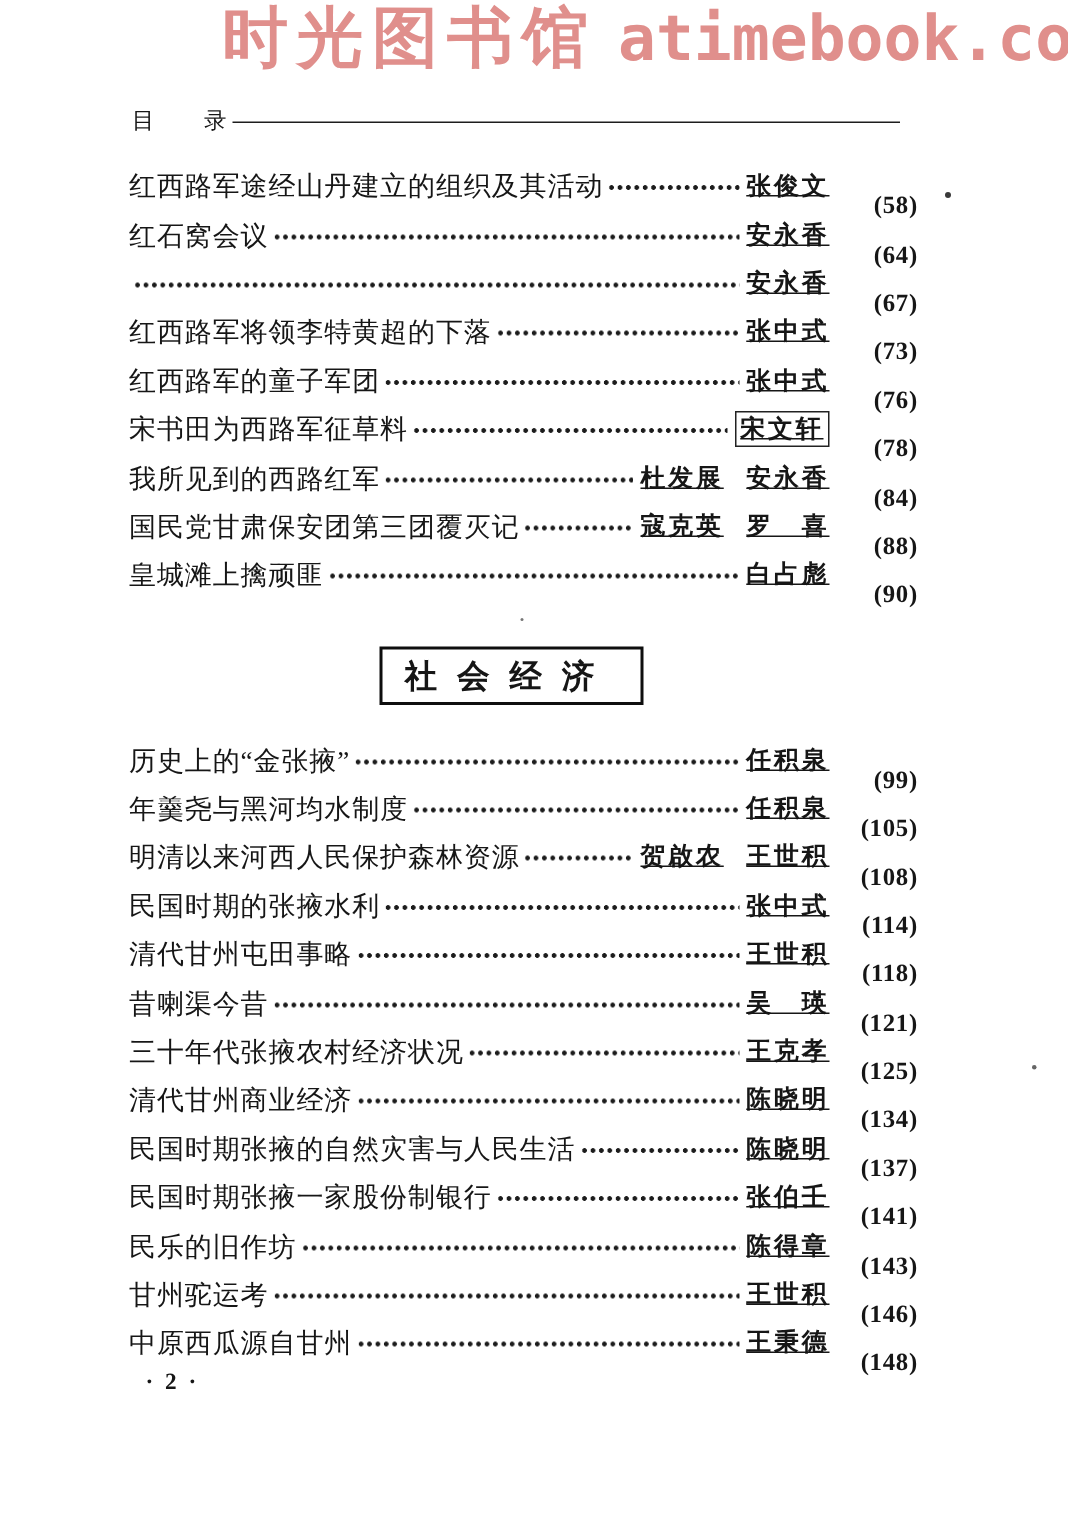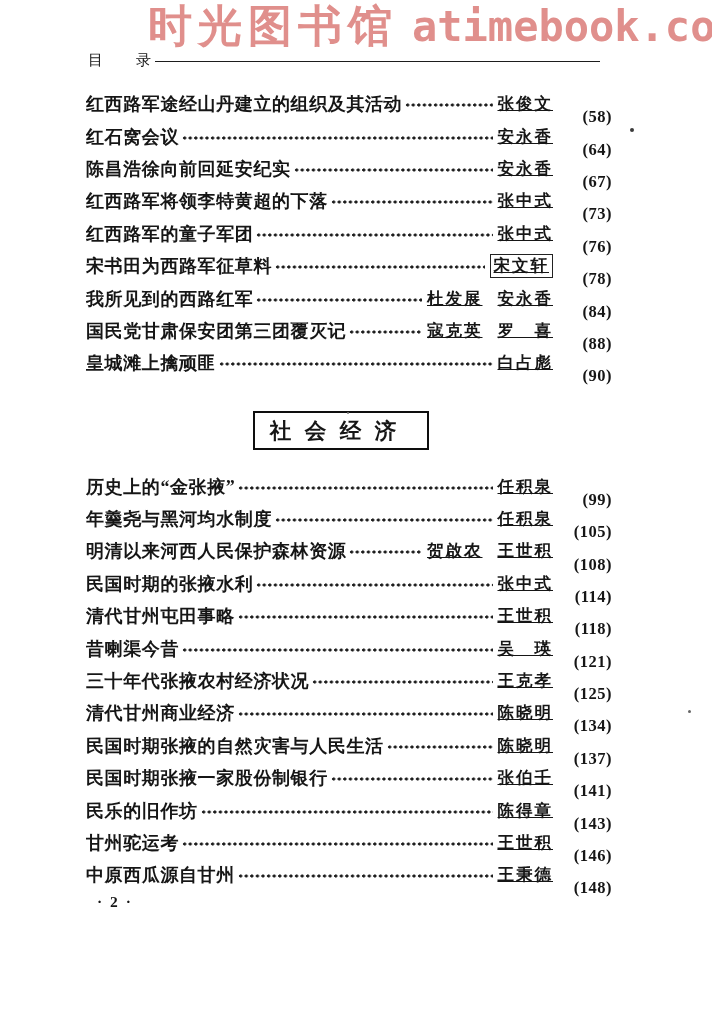--- a/index.html
+++ b/index.html
@@ -22,39 +22,39 @@
   .watermark .wm-cn{
     font-family:"DejaVu Sans","Liberation Sans",sans-serif;
     font-size:44px;letter-spacing:6px;
   }
   .watermark .wm-en{
     font-family:"DejaVu Sans Mono","Liberation Mono",monospace;
     font-size:42px;margin-left:14px;letter-spacing:0px;
   }
   
   .header{
-    margin:51px 112px 18px 88px;
+    margin:71px 112px 18px 88px;
     display:flex;align-items:center;
   }
   .header .hdr-title{
     font-size:15px;
     white-space:pre;
     letter-spacing:1px;
   }
   .header .rule{
     flex:1;height:0;border-top:1.9px solid #1d1d1d;margin-left:3px;
     transform:translateY(1px);
   }
   
   .content{padding:0 100px 0 86px;}
   .row{
     display:flex;align-items:center;height:32.4px;
   }
   .title{
-    font-size:18px;font-weight:bold;letter-spacing:0.6px;white-space:nowrap;
+    font-size:18px;font-weight:normal;letter-spacing:0.6px;white-space:nowrap;
     flex:0 1 auto;overflow:hidden;text-align:right;
   }
   .leader{
     flex:1 1 14px;min-width:10px;height:12px;margin:4px 5px 0 3px;
     background-image:radial-gradient(circle at 2.7px 5px,#1c1c1c 1.35px,rgba(0,0,0,0) 1.8px);
     background-size:5.6px 10px;
     background-repeat:repeat-x;
     background-position:0 0;
   }
   .authors{
@@ -114,21 +114,20 @@
       </div>
       <div class="row">
         <span class="title">红石窝会议</span>
         <span class="leader"></span>
         <span class="authors">
           <span class="author">安永香</span>
         </span>
         <span class="page-num">(64)</span>
       </div>
       <div class="row">
-        <span class="title">陈昌浩徐向前回延安纪实</span>
         <span class="leader"></span>
         <span class="authors">
           <span class="author">安永香</span>
         </span>
         <span class="page-num">(67)</span>
       </div>
       <div class="row">
         <span class="title">红西路军将领李特黄超的下落</span>
         <span class="leader"></span>
         <span class="authors">

